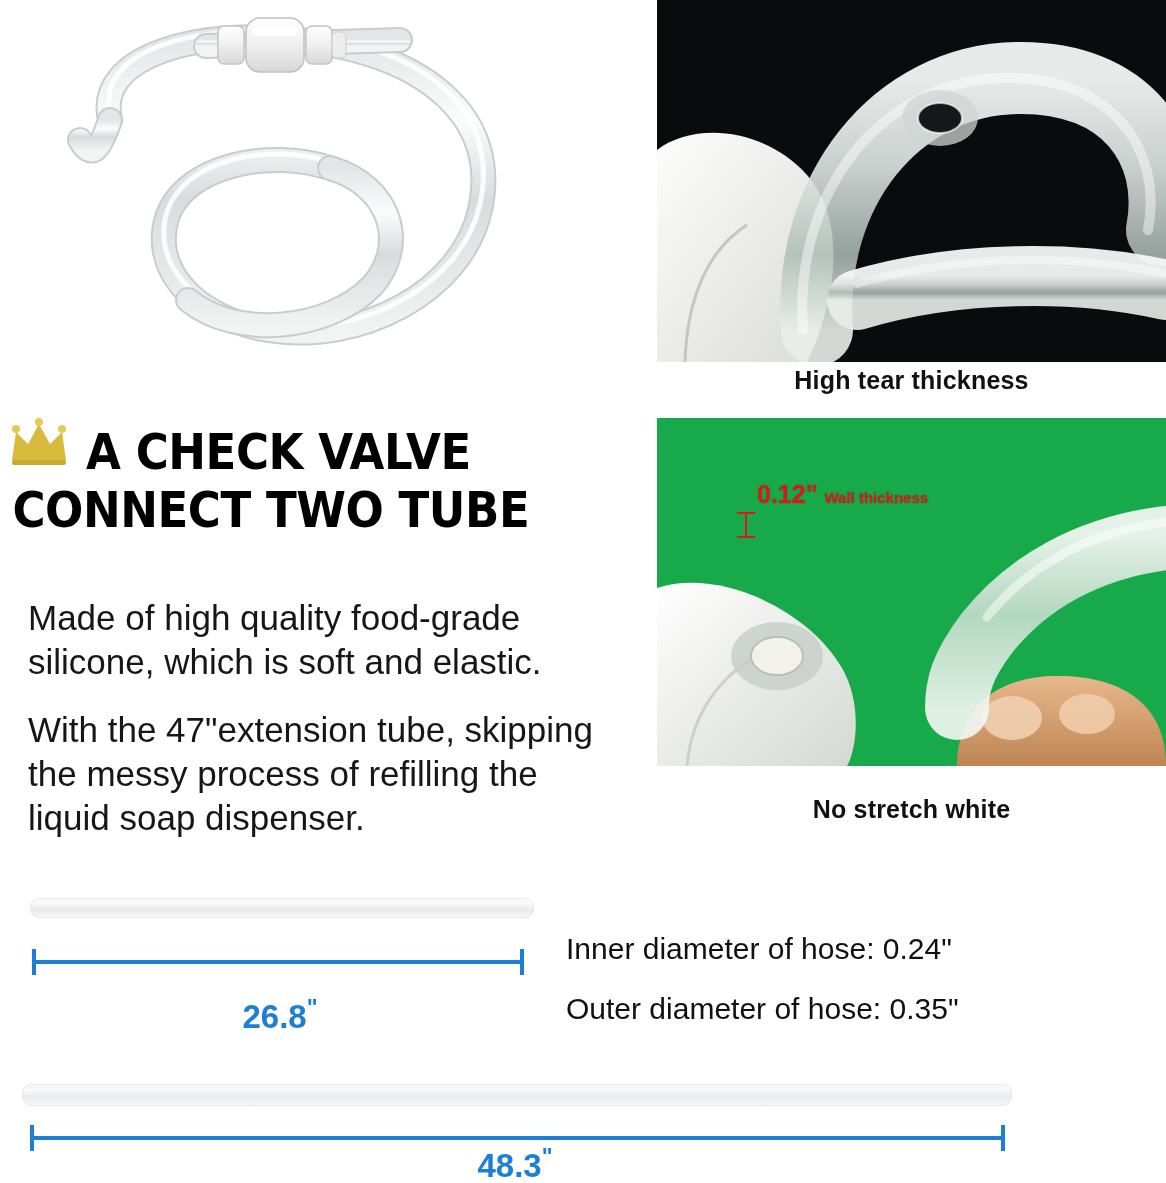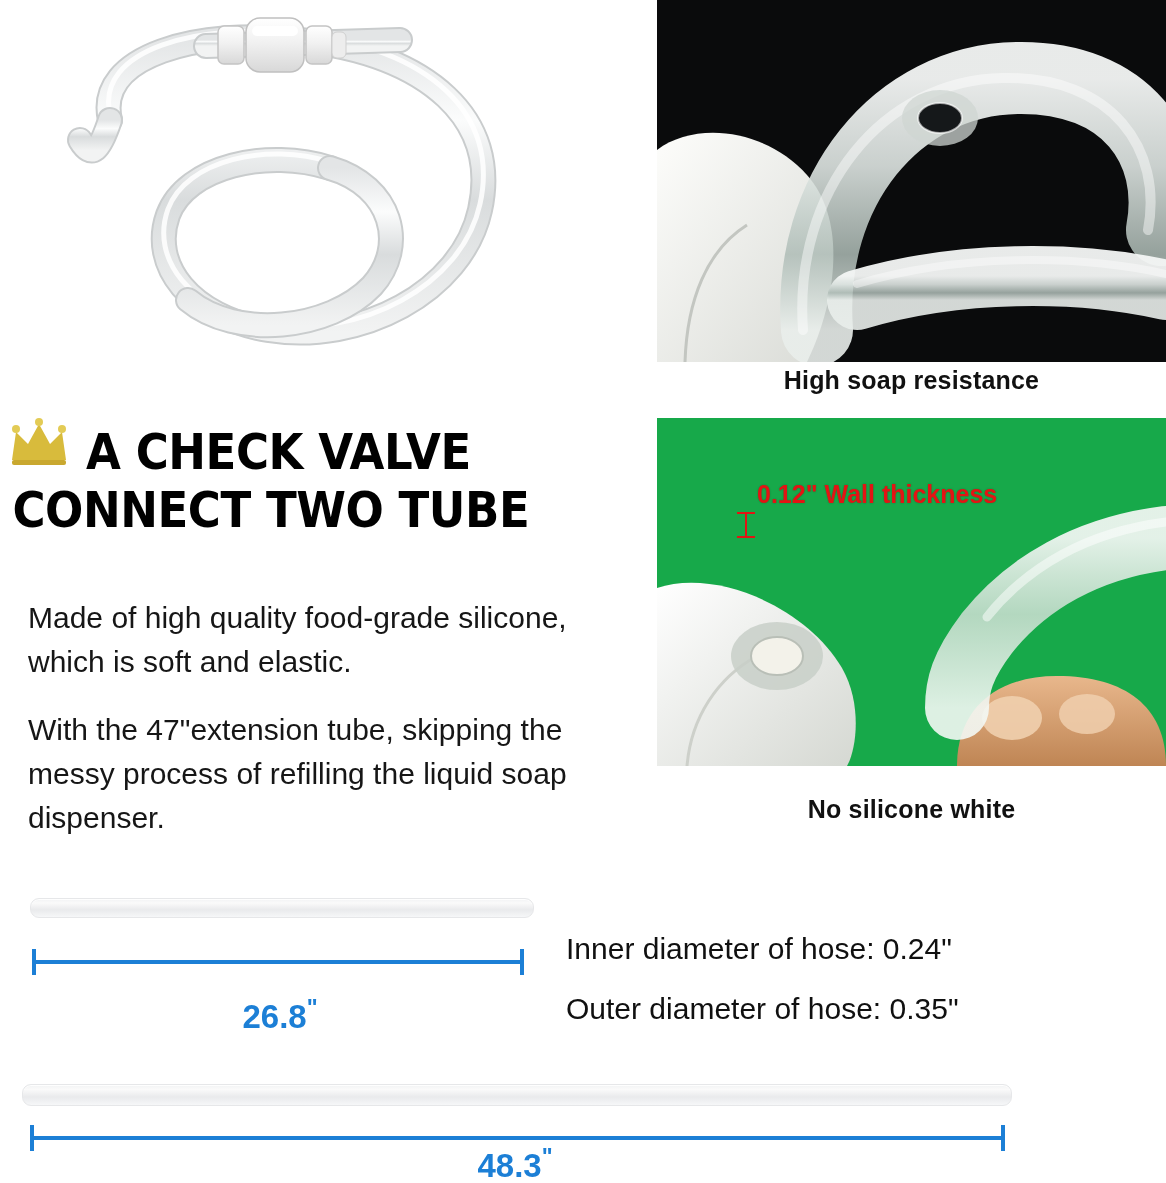--- a/index.html
+++ b/index.html
@@ -68,21 +68,21 @@
   .wall-label {
     position: absolute;
     left: 100px; top: 62px;
     font-size: 25px;
     font-weight: bold;
     color: #e31414;
     text-shadow: 0 0 2px rgba(0,0,0,.25);
     white-space: nowrap;
   }
   .wall-label .sub {
-    font-size: 25px;
+    font-size: 15px;
     color: #e31414;
     font-weight: bold;
   }
   .wall-arrow {
     position: absolute;
     left: 88px; top: 96px;
     width: 2px; height: 22px;
     background: #e31414;
   }
   .wall-arrow::before {
@@ -118,21 +118,21 @@
     color: #000000;
     transform: scaleX(0.92);
     transform-origin: left top;
   }
   .headline .l2 { display: block; margin-left: -80px; }
 
   .body-text {
     position: absolute;
     left: 28px;
     width: 590px;
-    font-size: 30px;
+    font-size: 35px;
     line-height: 44px;
     color: #161616;
   }
   .para1 { top: 596px; }
   .para2 { top: 708px; }
 
   
   .tube-bar {
     position: absolute;
     border-radius: 9px;
@@ -254,21 +254,21 @@
       <path d="M160 330 C 150 190, 240 80, 360 78 C 470 76, 520 150, 505 230" fill="none" stroke="#ffffff" stroke-width="10" stroke-linecap="round" opacity="0.45" transform="translate(-14,0)"></path>
 
       <path d="M200 300 C 300 270, 420 270, 509 290" fill="none" stroke="url(#tub2)" stroke-width="60" stroke-linecap="round"></path>
       <path d="M200 300 C 300 270, 420 270, 509 290" fill="none" stroke="#ffffff" stroke-width="8" stroke-linecap="round" opacity="0.4" transform="translate(0,-16)"></path>
 
       <ellipse cx="283" cy="118" rx="38" ry="28" fill="#cfd6d2" opacity="0.75"></ellipse>
       <ellipse cx="283" cy="118" rx="22" ry="15" fill="#15181a"></ellipse>
       <ellipse cx="283" cy="118" rx="22" ry="15" fill="none" stroke="#ffffff" stroke-width="2" opacity="0.6"></ellipse>
     </svg>
   </div>
-  <div class="caption cap-tear">High soap resistance</div>
+  <div class="caption cap-tear">High tear thickness</div>
 
   <div class="photo-stretch">
     <svg viewBox="0 0 509 348" width="509" height="348">
       <defs>
         <linearGradient id="tub3" x1="0" y1="0" x2="0" y2="1">
           <stop offset="0%" stop-color="#eef5f0" stop-opacity="0.95"></stop>
           <stop offset="45%" stop-color="#cfe0d4" stop-opacity="0.85"></stop>
           <stop offset="100%" stop-color="#f3f8f4" stop-opacity="0.9"></stop>
         </linearGradient>
         <linearGradient id="sleeve" x1="0" y1="0" x2="1" y2="1">
@@ -295,21 +295,21 @@
       <ellipse cx="120" cy="238" rx="46" ry="34" fill="#c8cfc8" opacity="0.85"></ellipse>
       <ellipse cx="120" cy="238" rx="26" ry="19" fill="#f3f2ea"></ellipse>
       <ellipse cx="120" cy="238" rx="26" ry="19" fill="none" stroke="#b9bfb7" stroke-width="2"></ellipse>
     </svg>
     <div class="wall-label">
       <span>0.12"</span>
       <span class="sub">Wall thickness</span>
     </div>
     <div class="wall-arrow"></div>
   </div>
-  <div class="caption cap-stretch">No silicone white</div>
+  <div class="caption cap-stretch">No stretch white</div>
 </div>
 
 <svg class="crown" viewBox="0 0 74 48">
   <path d="M4 42 L8 14 L20 26 L31 6 L42 26 L54 14 L58 42 Z" fill="#d8bb3c"></path>
   <rect x="4" y="42" width="54" height="5" rx="2" fill="#c9a82f"></rect>
   <circle cx="8" cy="11" r="4" fill="#e3cb55"></circle>
   <circle cx="31" cy="4" r="4" fill="#e3cb55"></circle>
   <circle cx="54" cy="11" r="4" fill="#e3cb55"></circle>
 </svg>
 

